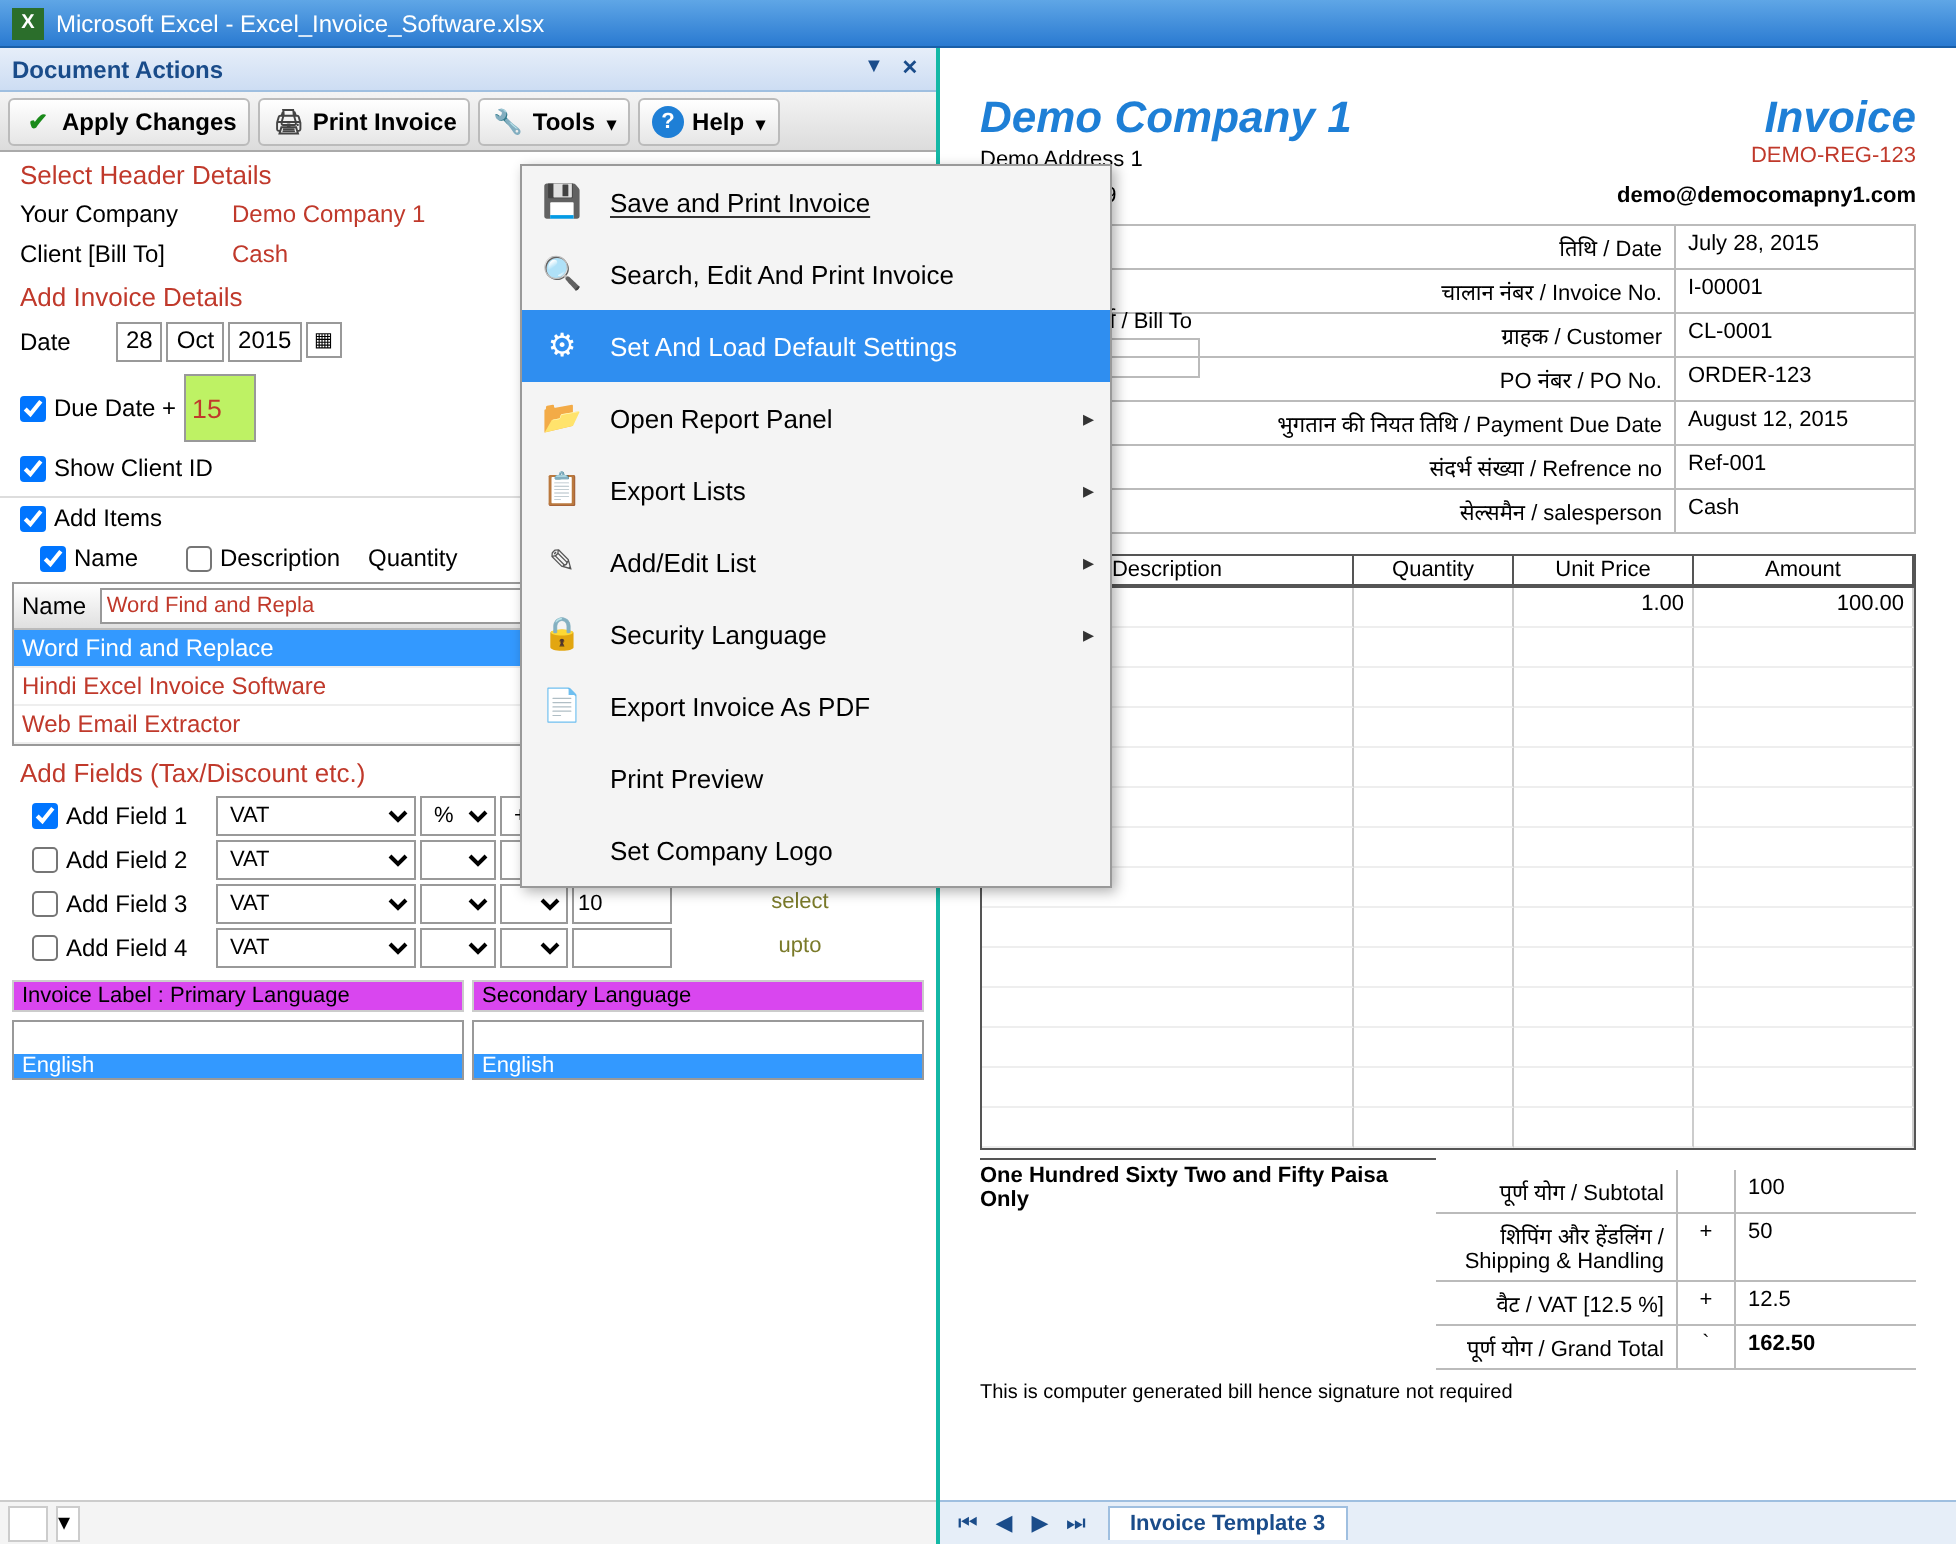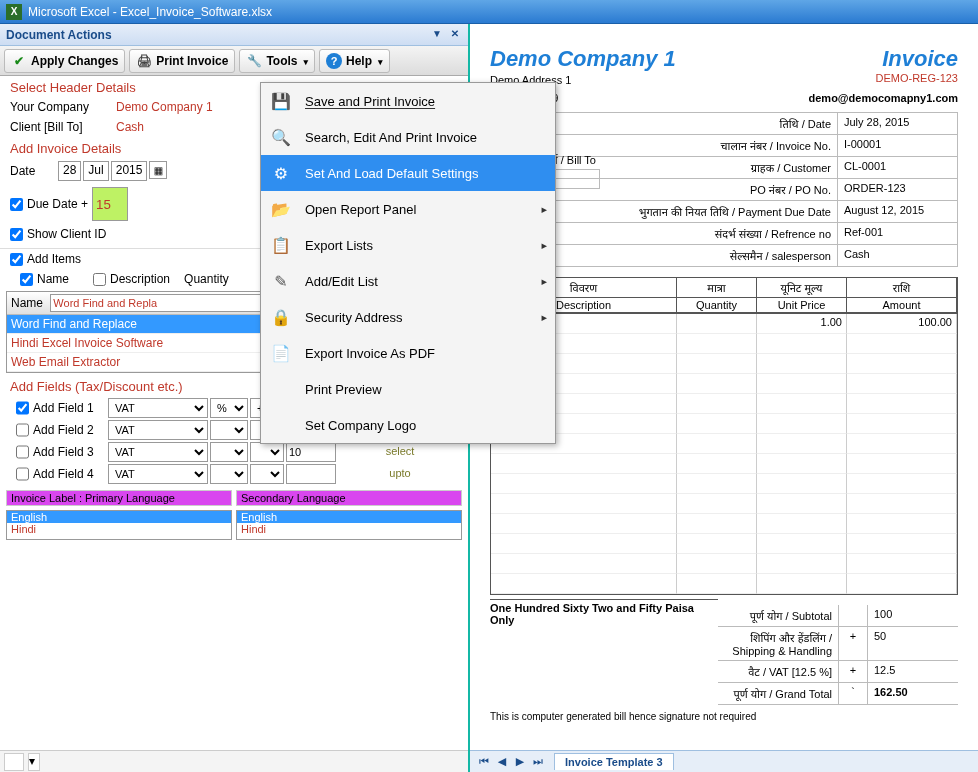--- a/index.html
+++ b/index.html
@@ -48,21 +48,21 @@
 
 .fields { padding:0 6px; }
 .fields .frow { display:grid; grid-template-columns: 100px 100px 38px 34px 50px 1fr; gap:2px; align-items:center; margin:2px 0;}
 .fields select, .fields input { border:1px solid #999; height:20px; font-size:11px; padding:0 2px; background:#fff;}
 .fields .edit { color:#c06; text-align:center; }
 .fields .info { font-size:11px; color:#7a7a2a; text-align:center; line-height:1.2; }
 
 .lang { display:grid; grid-template-columns:1fr 1fr; gap:4px; padding:4px 6px; }
 .lang .hdr { background:#d946ef; border:1px solid #ccc; padding:1px 4px; font-size:11px;}
 .lang .list { border:1px solid #999; height:30px; overflow:hidden; font-size:11px;}
-.lang .list div { padding:0 4px; color:#c0392b;}
+.lang .list div { padding:0 4px; color:#c0392b;margin-top:16px;}
 .lang .list .sel { background:#3399ff; color:#fff;}
 
 .bottombar { height:22px; border-top:1px solid #ccc; background:#f4f4f4; display:flex; align-items:center; gap:4px; padding:0 4px;}
 .bottombar .bb { width:20px; height:18px; border:1px solid #ccc; background:#fff;}
 
 .menu { position:absolute; left:260px; top:82px; width:296px; background:#f4f4f4; border:1px solid #999; box-shadow:2px 2px 6px rgba(0,0,0,0.3); z-index:50; }
 .menu .mi { display:flex; align-items:center; height:36px; padding:0 8px; gap:12px; cursor:pointer; border-bottom:0; }
 .menu .mi .mico { width:24px; height:24px; display:flex; align-items:center; justify-content:center; font-size:16px; color:#555; }
 .menu .mi .mlabel { flex:1; font-size:13px; }
 .menu .mi .arrow::after { content:"▸"; font-size:11px; color:#333;}
@@ -160,21 +160,21 @@
     <span class="val">Cash</span>
   </div>
 
   <div class="section-title">Add Invoice Details</div>
   <div class="cols">
     <div class="left">
       <div class="formrow" style="padding-left:0;">
         <label style="width:42px;">Date</label>
         <div class="date-box">
           <span class="seg">28</span>
-          <span class="seg">Jul</span>
+          <span class="seg">Oct</span>
           <span class="seg">2015</span>
           <span class="cal-ico">▦</span>
         </div>
       </div>
       <div class="formrow chk" style="padding-left:0;">
         <input type="checkbox" checked="" style="">
         <span>Due Date +</span>
         <input class="input" style="width: 36px; color: rgb(192, 57, 43);" value="15">
       </div>
       <div class="formrow chk" style="padding-left:0;">
@@ -357,26 +357,20 @@
      <div class="lab">संदर्भ संख्या / Refrence no</div>
           <div class="mv">Ref-001</div>
         </div>
         <div class="mrow">
      <div class="lab">सेल्समैन / salesperson</div>
           <div class="mv">Cash</div>
         </div>
       </div>
 
   <div class="itbl">
-    <div class="ih" id="ihhi">
-          <div>विवरण</div>
-          <div>मात्रा</div>
-          <div>यूनिट मूल्य</div>
-          <div>राशि</div>
-        </div>
     <div class="ih ih2" id="ihen">
           <div>Description</div>
           <div>Quantity</div>
           <div>Unit Price</div>
           <div>Amount</div>
         </div>
     <div id="itbody">
           <div class="ir">
      <div>Product 1</div>
             <div></div>
@@ -527,21 +521,21 @@
      <span class="mlabel">Export Lists</span>
      <span class="arrow"></span>
     </div>
     <div class="mi">
      <span class="mico">✎</span>
      <span class="mlabel">Add/Edit List</span>
      <span class="arrow"></span>
     </div>
     <div class="mi">
      <span class="mico">🔒</span>
-     <span class="mlabel">Security Address</span>
+     <span class="mlabel">Security Language</span>
      <span class="arrow"></span>
     </div>
     <div class="mi">
      <span class="mico">📄</span>
      <span class="mlabel">Export Invoice As PDF</span>
 
     </div>
     <div class="mi">
      <span class="mico"></span>
      <span class="mlabel">Print Preview</span>

